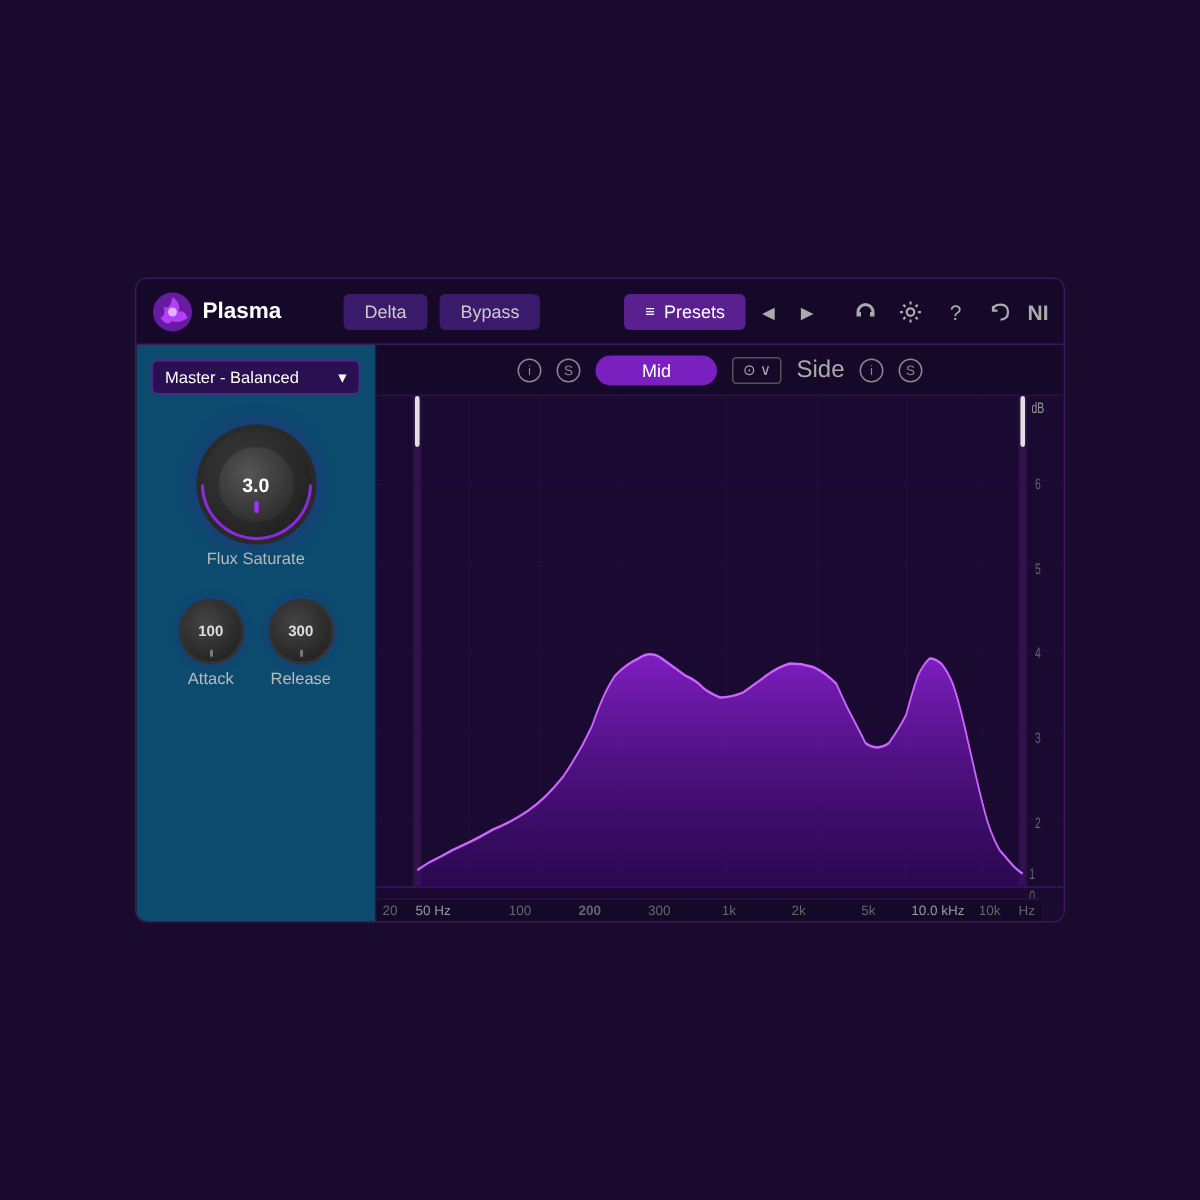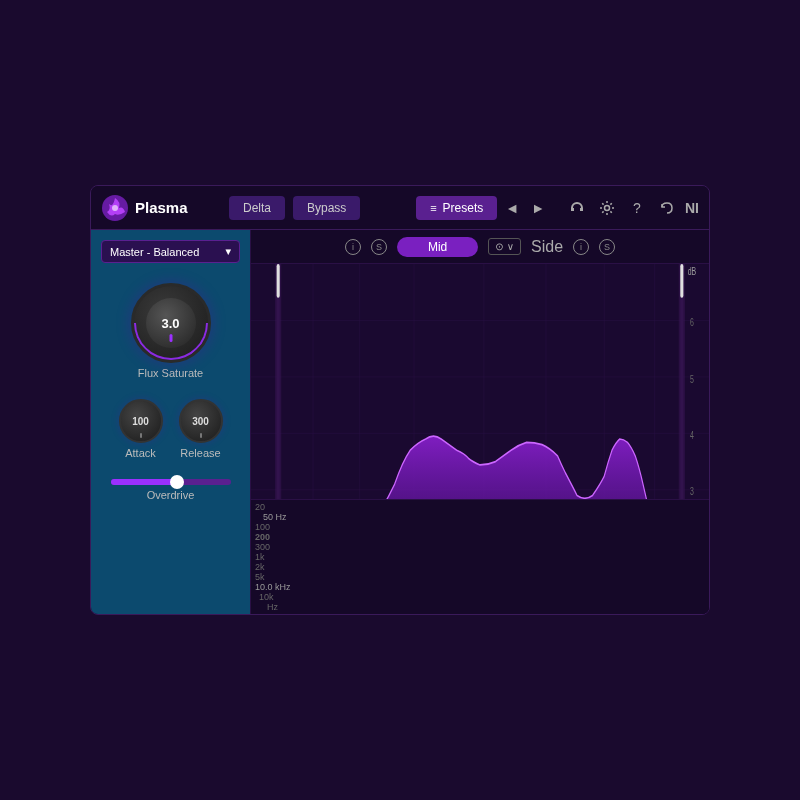--- a/index.html
+++ b/index.html
@@ -413,27 +413,20 @@
         </div>
         <div class="ar-knob">
           <div class="small-knob">
             <span class="small-knob-value">300</span>
             <div class="small-knob-indicator"></div>
           </div>
           <span class="ar-label">Release</span>
         </div>
       </div>
 
-      <div class="overdrive-section">
-        <div class="overdrive-slider-track">
-          <div class="overdrive-slider-fill"></div>
-          <div class="overdrive-thumb"></div>
-        </div>
-        <span class="overdrive-label">Overdrive</span>
-      </div>
     </div>
 
     <div class="right-area">
 
       <div class="eq-controls">
         <div class="eq-badge">i</div>
         <div class="eq-badge">S</div>
         <button class="mid-btn">Mid</button>
         <button class="link-btn">
           <span>⊙</span>
@@ -488,21 +481,21 @@
           <text x="568" y="105" fill="#666" font-size="9" text-anchor="middle">5</text>
           <text x="568" y="155" fill="#666" font-size="9" text-anchor="middle">4</text>
           <text x="568" y="205" fill="#666" font-size="9" text-anchor="middle">3</text>
           <text x="568" y="255" fill="#666" font-size="9" text-anchor="middle">2</text>
           <text x="563" y="285" fill="#666" font-size="9" text-anchor="middle">1</text>
           <text x="563" y="298" fill="#666" font-size="9" text-anchor="middle">0</text>
           <text x="568" y="10" fill="#999" font-size="9" text-anchor="middle">dB</text>
         </svg>
 
         
-        <div style="position:absolute;bottom:0;left:0;right:0;display:flex;align-items:flex-start;background:#150828;border-top:1px solid #2a1045;padding:2px 4px;flex-direction:column;">
+        <div style="position:absolute;bottom:0;left:0;right:15px;display:flex;align-items:flex-start;background:#150828;border-top:1px solid #2a1045;padding:2px 4px;">
           <span style="color:#666;font-size:9px;margin-right:4px;">20</span>
           <span style="color:#999;font-size:9px;flex:1;text-align:left;padding-left:8px;">50 Hz</span>
           <span style="color:#666;font-size:9px;flex:1;text-align:center;">100</span>
           <span style="color:#666;font-size:9px;flex:1;text-align:center;font-weight:bold;">200</span>
           <span style="color:#666;font-size:9px;flex:1;text-align:center;">300</span>
           <span style="color:#666;font-size:9px;flex:1;text-align:center;">1k</span>
           <span style="color:#666;font-size:9px;flex:1;text-align:center;">2k</span>
           <span style="color:#666;font-size:9px;flex:1;text-align:center;">5k</span>
           <span style="color:#999;font-size:9px;flex:1;text-align:center;">10.0 kHz</span>
           <span style="color:#666;font-size:9px;margin-left:4px;">10k</span>

